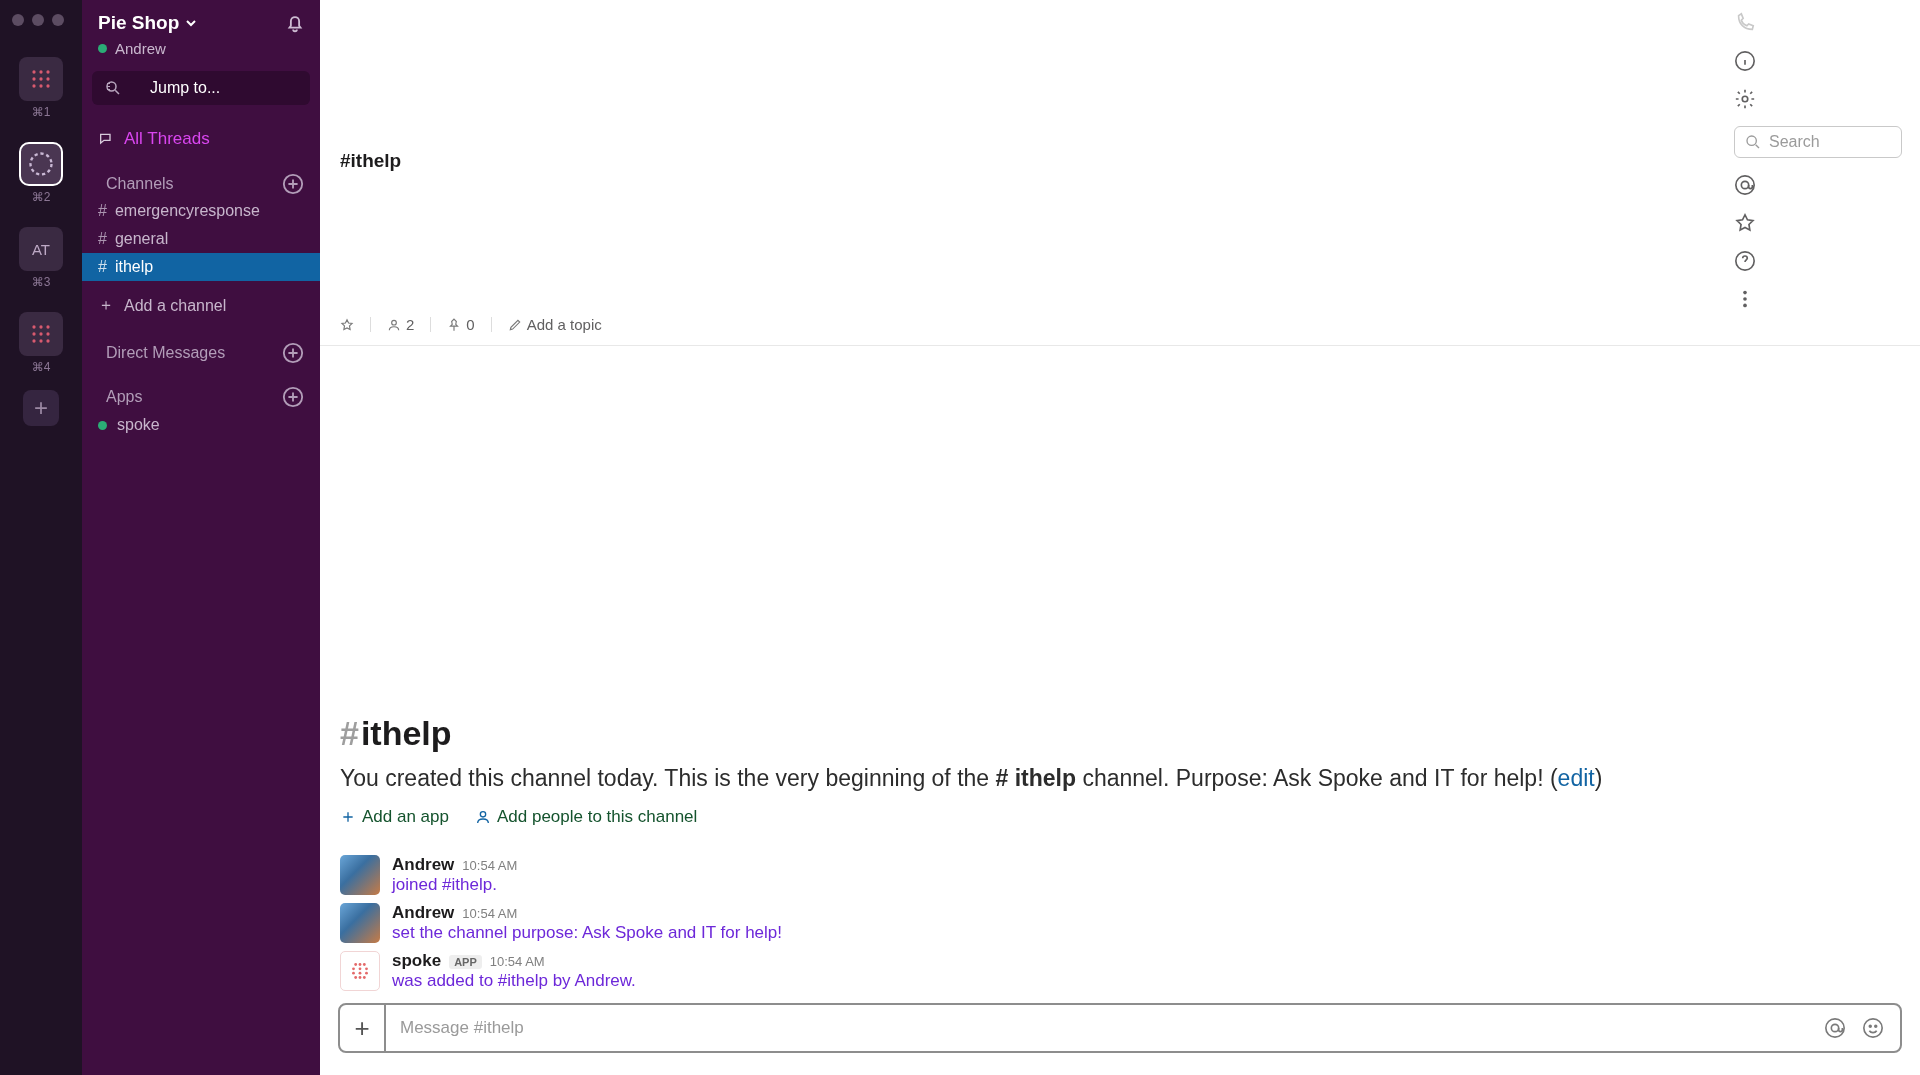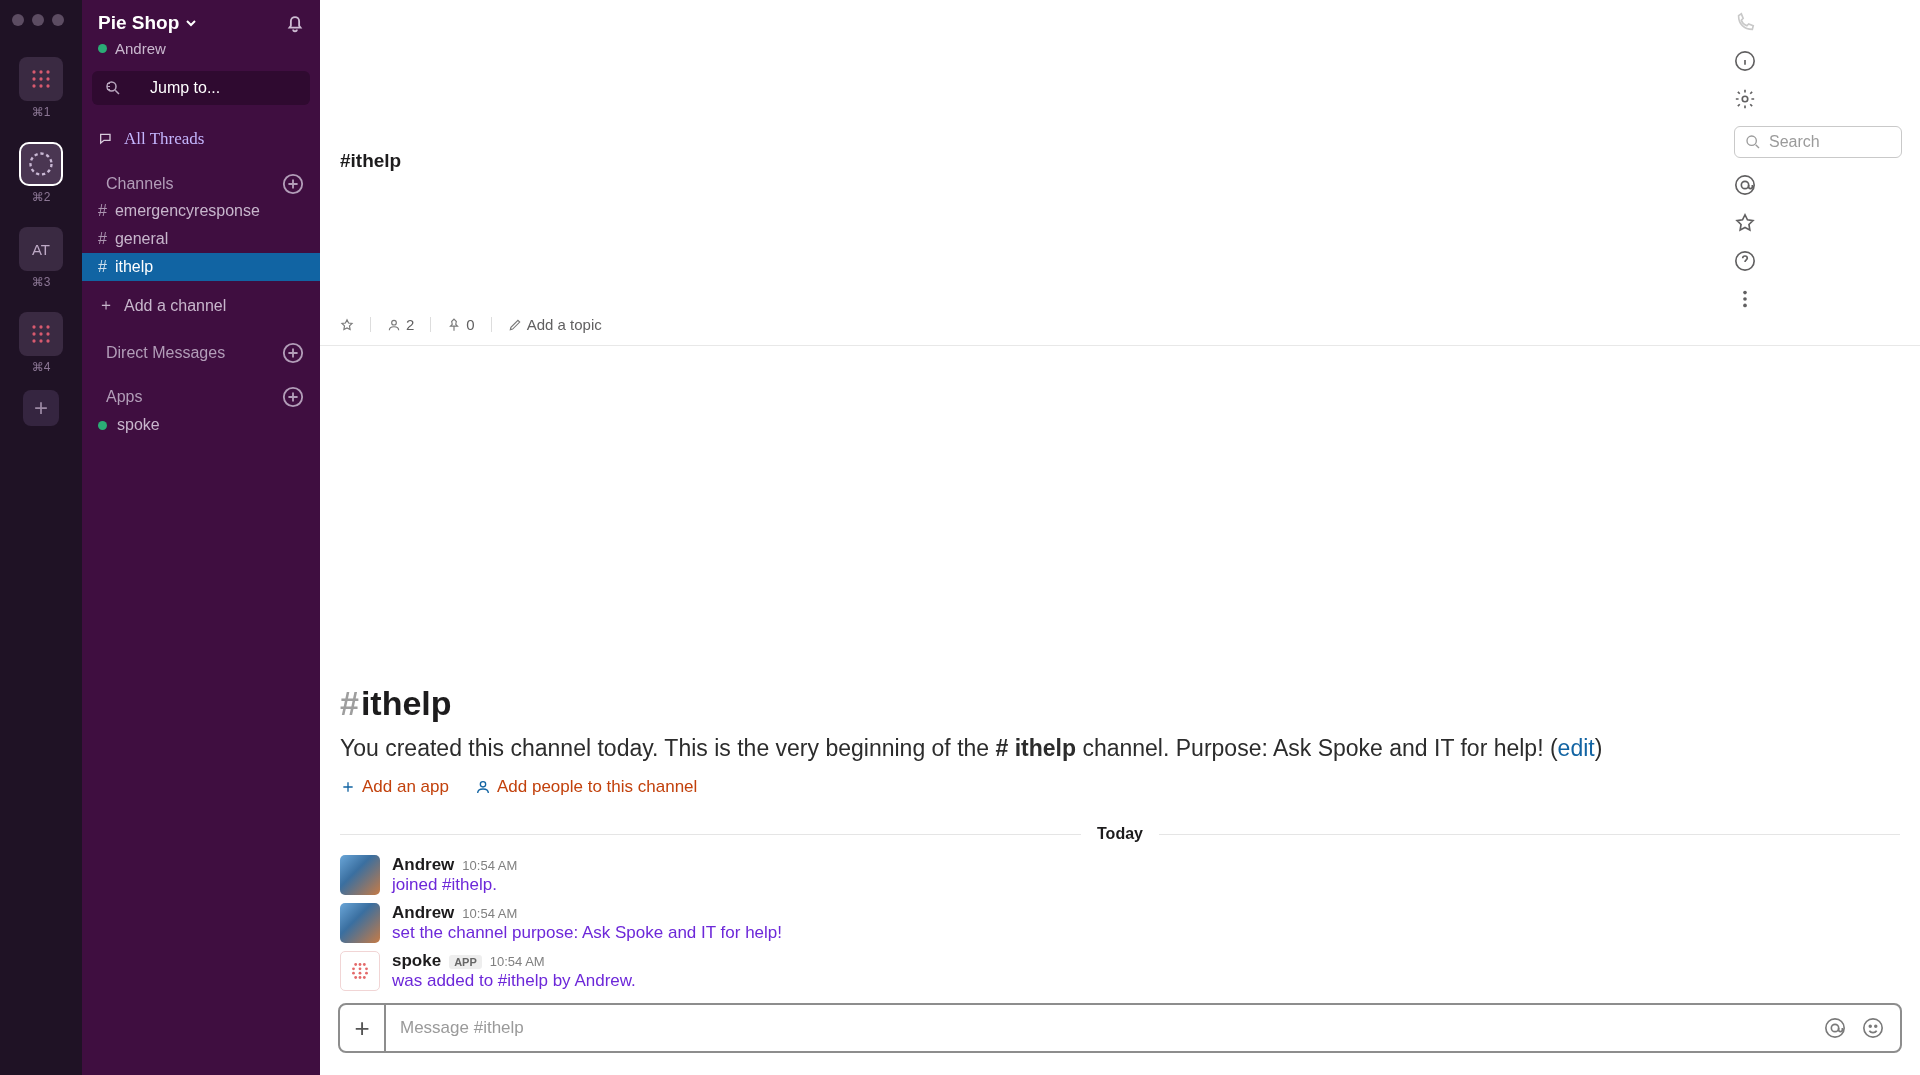--- a/index.html
+++ b/index.html
@@ -18,21 +18,21 @@
   
   .sidebar { width:238px; background:#3f0e40; color:#cdbcd2; display:flex; flex-direction:column; font-size:16px; }
   .sb-header { padding:12px 14px 6px 16px; display:flex; align-items:center; }
   .team-name { color:#fff; font-weight:800; font-size:19px; display:flex; align-items:center; gap:6px; flex:1; }
   .team-name svg { width:12px; height:12px; }
   .bell { width:22px; height:22px; stroke:#cdbcd2; fill:none; stroke-width:2;}
   .presence { display:flex; align-items:center; gap:8px; padding:0 16px 10px; font-size:15px; color:#c9b8ce;}
   .presence .pdot { width:9px; height:9px; border-radius:50%; background:#2bac76; }
   .jump { margin:4px 10px 14px; background:#2f0a30; border-radius:6px; padding:8px 12px; display:flex; align-items:center; gap:28px; color:#ffffff; font-size:16px;}
   .jump svg{width:18px;height:18px;}
-  .threads { padding:10px 16px 16px; display:flex; align-items:center; gap:10px; font-size:17px; color:#c4b5fd;font-family:Liberation Serif, serif;}
+  .threads { padding:10px 16px 16px; display:flex; align-items:center; gap:10px; font-size:17px; color:#d946ef;}
   .threads svg{width:16px;height:16px;}
   .section { padding:8px 16px 2px; display:flex; align-items:center; font-size:16px; color:#b29db8; }
   .section .title { flex:1;margin-left:8px; }
   .plus { width:22px;height:22px; stroke:#b29db8; stroke-width:2; fill:none;}
   .ch { padding:5px 16px; display:flex; align-items:center; gap:8px; font-size:16px; color:#c7b6cc; cursor:pointer;}
   .ch .hash { opacity:.8; }
   .ch.active { background:#1164a3; color:#fff; }
   .addch { padding:14px 16px 6px; display:flex; gap:10px; align-items:center; color:#c7b6cc; }
   .apps-item { padding:6px 16px; display:flex; align-items:center; gap:10px; color:#c7b6cc;}
   .apps-item .pdot { width:9px;height:9px;border-radius:50%; background:#2bac76;}
@@ -48,21 +48,21 @@
   .icn { width:22px; height:22px; stroke:#616061; fill:none; stroke-width:1.8; cursor:pointer;}
   .search { display:flex; align-items:center; gap:8px; border:1px solid #c9c9c9; border-radius:6px; padding:6px 10px; width:168px; color:#9b9b9b; font-size:16px;}
   .search svg{width:16px;height:16px; stroke:#9b9b9b;}
   
   .chan-body { flex:1; display:flex; flex-direction:column; overflow:auto; }
   .intro { margin-top:auto; padding:0 20px 6px; }
   .intro h1 { font-size:34px; font-weight:800; color:#1d1c1d; margin-bottom:8px;}
   .intro h1 .hash { color:#9e9e9e; font-weight:700; margin-right:2px;}
   .intro-desc { font-size:23px; color:#2c2c2c; line-height:1.5; }
   .intro-desc .link { color:#1264a3; cursor:pointer; }
-  .intro-actions { display:flex; gap:26px; padding:12px 0 18px; color:#c2410c; font-size:17px;}
+  .intro-actions { display:flex; gap:26px; padding:12px 0 18px; color:#14532d; font-size:17px;}
   .intro-actions .act { display:flex; align-items:center; gap:6px; cursor:pointer;}
   .intro-actions svg{width:16px;height:16px; stroke:#1264a3; fill:none; stroke-width:2;}
   .daysep { display:flex; align-items:center; padding:4px 20px 8px; color:#1d1c1d; font-weight:700; font-size:16px;}
   .daysep .line{ flex:1; height:1px; background:#e5e5e5;}
   .daysep .lbl{ padding:0 16px;}
   .msg { display:flex; gap:12px; padding:4px 20px; }
   .avatar { width:40px; height:40px; border-radius:5px; background:linear-gradient(135deg,#6aa6d8 0%, #3a6fa0 40%, #c77b45 100%); flex-shrink:0;}
   .avatar.app { background:#fff; border:1px solid #f1d5d5; display:flex; align-items:center;justify-content:center;}
   .avatar.app svg{width:26px;height:26px;}
   .mh { display:flex; align-items:baseline; gap:8px;}
@@ -309,25 +309,20 @@
           <div class="act">
               <svg viewBox="0 0 24 24">
                 <circle cx="12" cy="8" r="4"></circle>
                 <path d="M4 21c0-4 4-6 8-6s8 2 8 6"></path>
               </svg>
               <span>Add people to this channel</span>
             </div>
         </div>
       </div>
 
-      <div class="daysep">
-        <div class="line"></div>
-          <div class="lbl">Today</div>
-          <div class="line"></div>
-      </div>
 
       <div id="messages">
           <div class="msg">
             <div class="avatar"></div>
             <div>
               <div class="mh">
                 <span class="name">Andrew</span>
                 <span class="time">10:54 AM</span>
               </div>
               <div class="mtxt">joined #ithelp.</div>

